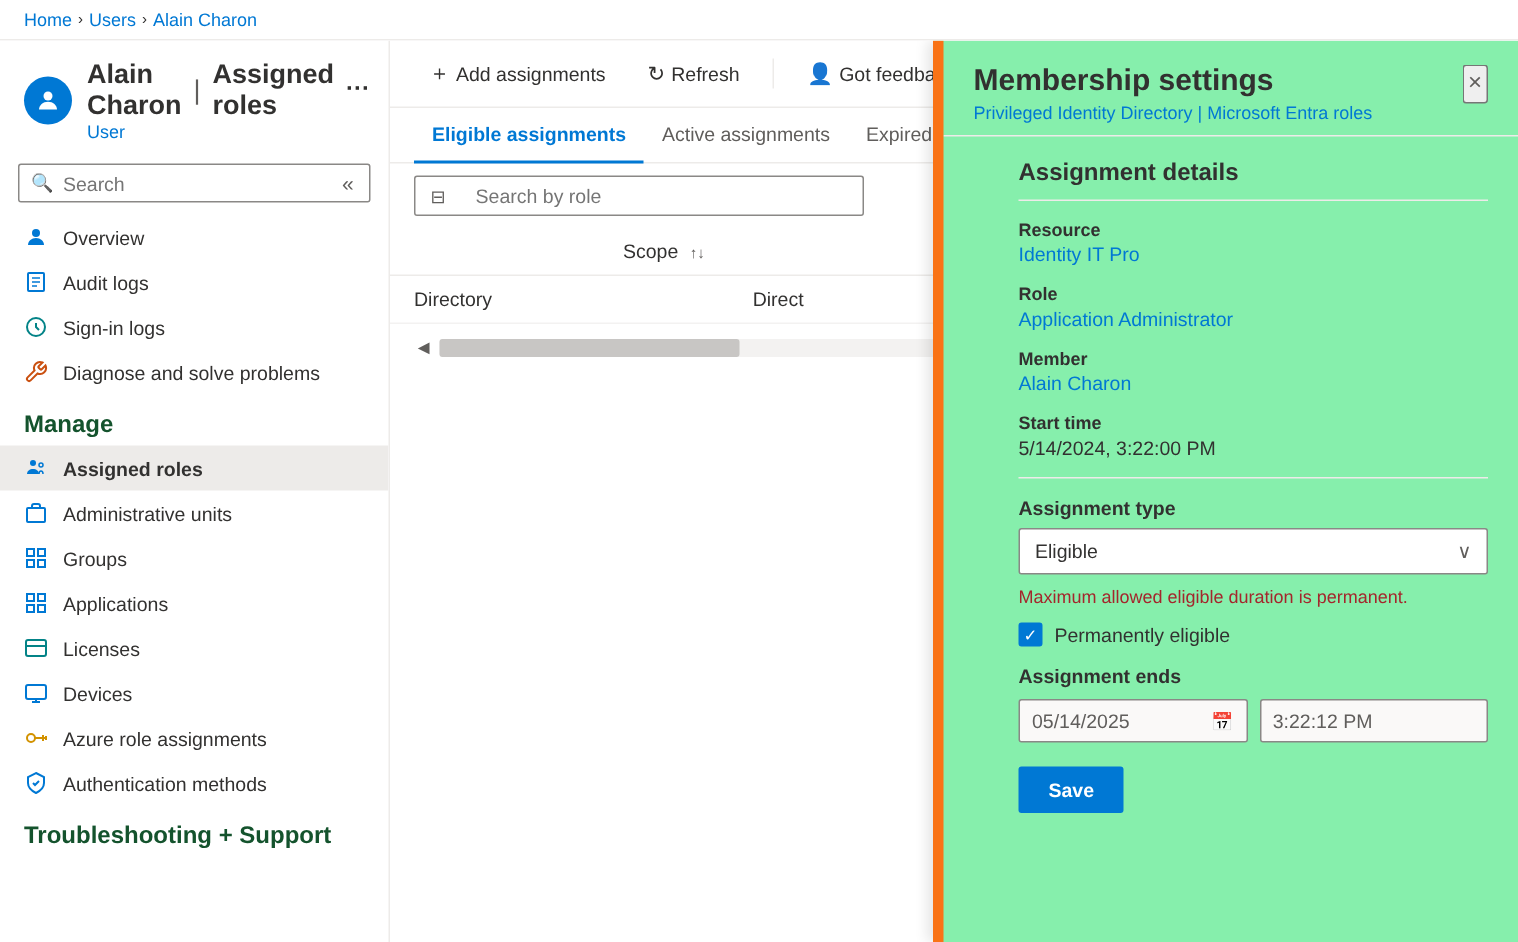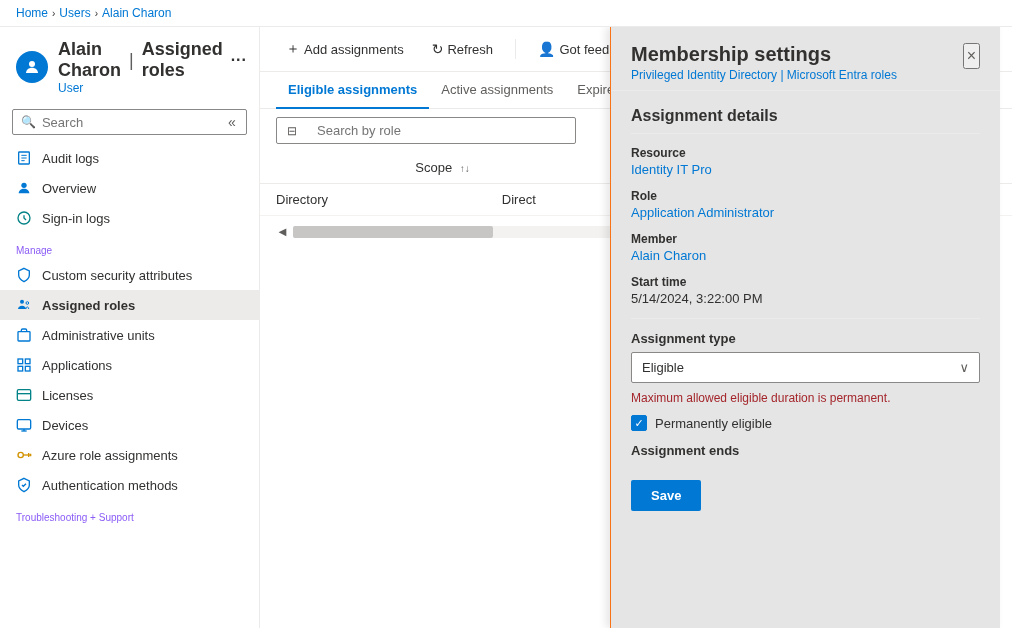--- a/index.html
+++ b/index.html
@@ -27,21 +27,21 @@
     .sidebar-search { padding: 6px 12px 8px; }
     .search-box { display: flex; align-items: center; border: 1px solid #8a8886; border-radius: 2px; padding: 4px 8px; gap: 6px; background: #fff; }
     .search-box input { border: none; outline: none; font-size: 13px; flex: 1; color: #323130; }
     .search-icon { color: #605e5c; font-size: 12px; }
     .collapse-btn { color: #605e5c; cursor: pointer; font-size: 14px; padding: 0 4px; }
 
     .sidebar-nav { display: flex; flex-direction: column; flex: 1; padding-bottom: 8px; }
     .nav-item { display: flex; align-items: center; gap: 10px; padding: 7px 16px; cursor: pointer; color: #323130; font-size: 13px; }
     .nav-item.active { background: #edebe9; font-weight: 600; }
     .nav-icon { width: 16px; height: 16px; display: flex; align-items: center; justify-content: center; flex-shrink: 0; }
-    .nav-section-label { padding: 12px 16px 4px; font-size: 10px; font-weight: 400; color: #8b5cf6; }
+    .nav-section-label { padding: 12px 16px 4px; font-size: 16px; font-weight: 700; color: #14532d; }
 
     
     .content-area { flex: 1; display: flex; flex-direction: column; overflow: hidden; background: #fff; position: relative; }
 
     
     .toolbar { display: flex; align-items: center; padding: 8px 16px; gap: 8px; border-bottom: 1px solid #edebe9; }
     .toolbar-btn { display: flex; align-items: center; gap: 4px; padding: 5px 10px; cursor: pointer; color: #323130; font-size: 13px; background: none; border: none; border-radius: 2px; }
     .toolbar-btn .icon { font-size: 14px; }
     .toolbar-divider { width: 1px; height: 20px; background: #edebe9; margin: 0 4px; }
 
@@ -60,28 +60,28 @@
     thead tr { border-bottom: 1px solid #edebe9; }
     th { padding: 8px 16px; text-align: right; font-weight: 400; font-size: 13px; color: #323130; cursor: pointer; white-space: nowrap; }
     th .sort-icon { font-size: 10px; color: #605e5c; margin-left: 4px; }
     td { padding: 8px 16px; font-size: 13px; color: #323130; border-bottom: 1px solid #f3f2f1; }
 
     
     .scroll-track { height: 12px; background: #f3f2f1; position: relative; margin: 0 16px; border-radius: 2px; }
     .scroll-thumb { height: 12px; width: 200px; background: #c8c6c4; border-radius: 2px; position: absolute; left: 0; }
 
     
-    .panel-overlay { position: absolute; top: 0; right: 12px; width: 390px; height: 100%; background: #e5e5e5; border-left: 1px solid #f97316; display: flex; flex-direction: column; overflow-y: auto; z-index: 10; box-shadow: -4px 0 8px rgba(0,0,0,0.1); }
+    .panel-overlay { position: absolute; top: 0; right: 0; width: 390px; height: 100%; background: #86efac; border-left: 7px solid #f97316; display: flex; flex-direction: column; overflow-y: auto; z-index: 10; box-shadow: -4px 0 8px rgba(0,0,0,0.1); }
     .panel-header { display: flex; justify-content: space-between; align-items: flex-start; padding: 16px 20px 8px; border-bottom: 1px solid #edebe9; }
     .panel-title-group { flex: 1; }
     .panel-title { font-size: 20px; font-weight: 600; color: #323130; }
     .panel-subtitle { font-size: 12px; color: #0078d4; margin-top: 2px; }
     .panel-close { cursor: pointer; color: #605e5c; font-size: 16px; padding: 2px; }
 
-    .panel-body { padding: 16px 20px; flex: 1; }
+    .panel-body { padding: 16px 20px; flex: 1; margin-left: 30px; }
     .panel-section-title { font-size: 16px; font-weight: 600; color: #323130; margin-bottom: 12px; padding-bottom: 8px; border-bottom: 1px solid #edebe9; }
     .detail-row { margin-bottom: 12px; }
     .detail-label { font-size: 12px; font-weight: 600; color: #323130; margin-bottom: 2px; }
     .detail-value { font-size: 13px; color: #0078d4; }
     .detail-value.dark { color: #323130; }
     .detail-divider { border: none; border-top: 1px solid #edebe9; margin: 12px 0; }
 
     .form-label { font-size: 13px; font-weight: 600; color: #323130; margin-bottom: 6px; display: block; }
     .select-box { width: 100%; border: 1px solid #8a8886; border-radius: 2px; padding: 7px 10px; font-size: 13px; display: flex; align-items: center; justify-content: space-between; cursor: pointer; background: #fff; }
     .select-chevron { color: #605e5c; }
@@ -144,77 +144,88 @@
           <input type="text" placeholder="Search" style="">
           <span class="collapse-btn">«</span>
         </div>
       </div>
 
       <div class="sidebar-nav">
 
         <div class="nav-item">
           <div class="nav-icon icon-blue">
             <svg width="16" height="16" viewBox="0 0 24 24" fill="currentColor">
+                <circle cx="12" cy="8" r="4"></circle>
+                <path d="M4 20c0-4 3.6-7 8-7s8 3 8 7"></path>
+              </svg>
+          </div>
+          <span>Overview</span>
+        </div>
+        <div class="nav-item">
+          <div class="nav-icon icon-blue">
+            <svg width="16" height="16" viewBox="0 0 24 24" fill="currentColor">
                 <rect x="4" y="3" width="16" height="18" rx="1" fill="none" stroke="currentColor" stroke-width="2"></rect>
                 <line x1="8" y1="8" x2="16" y2="8" stroke="currentColor" stroke-width="1.5"></line>
                 <line x1="8" y1="12" x2="16" y2="12" stroke="currentColor" stroke-width="1.5"></line>
                 <line x1="8" y1="16" x2="13" y2="16" stroke="currentColor" stroke-width="1.5"></line>
               </svg>
           </div>
           <span>Audit logs</span>
         </div>
         <div class="nav-item">
-          <div class="nav-icon icon-blue">
-            <svg width="16" height="16" viewBox="0 0 24 24" fill="currentColor">
-                <circle cx="12" cy="8" r="4"></circle>
-                <path d="M4 20c0-4 3.6-7 8-7s8 3 8 7"></path>
-              </svg>
-          </div>
-          <span>Overview</span>
-        </div>
-        <div class="nav-item">
           <div class="nav-icon icon-teal">
             <svg width="16" height="16" viewBox="0 0 24 24" fill="none" stroke="currentColor" stroke-width="2">
                 <circle cx="12" cy="12" r="9"></circle>
                 <path d="M12 8v4l3 3"></path>
               </svg>
           </div>
           <span>Sign-in logs</span>
         </div>
+        <div class="nav-item">
+          <div class="nav-icon icon-orange">
+            <svg width="16" height="16" viewBox="0 0 24 24" fill="none" stroke="currentColor" stroke-width="2">
+                <path d="M14.7 6.3a1 1 0 000 1.4l1.6 1.6a1 1 0 001.4 0l3.77-3.77a6 6 0 01-7.94 7.94l-6.91 6.91a2.12 2.12 0 01-3-3l6.91-6.91a6 6 0 017.94-7.94l-3.76 3.76z"></path>
+              </svg>
+          </div>
+          <span>Diagnose and solve problems</span>
+        </div>
 
         <div class="nav-section-label">Manage</div>
 
-        <div class="nav-item">
-          <div class="nav-icon icon-blue">
-            <svg width="16" height="16" viewBox="0 0 24 24" fill="none" stroke="#0078d4" stroke-width="2">
-                <path d="M12 2l8 4v6c0 5-4 8-8 10C8 20 4 17 4 12V6l8-4z"></path>
-              </svg>
-          </div>
-          <span>Custom security attributes</span>
-        </div>
         <div class="nav-item active">
           <div class="nav-icon icon-blue">
             <svg width="16" height="16" viewBox="0 0 24 24" fill="currentColor">
                 <circle cx="9" cy="7" r="3"></circle>
                 <path d="M3 18c0-3 2.7-5 6-5s6 2 6 5"></path>
                 <circle cx="17" cy="9" r="2" fill="none" stroke="currentColor" stroke-width="1.5"></circle>
                 <path d="M15 18c0-2 .9-3 2-3s2 1 2 3" fill="none" stroke="currentColor" stroke-width="1.5"></path>
               </svg>
           </div>
           <span>Assigned roles</span>
         </div>
         <div class="nav-item">
           <div class="nav-icon icon-blue">
             <svg width="16" height="16" viewBox="0 0 24 24" fill="none" stroke="#0078d4" stroke-width="2">
                 <rect x="3" y="7" width="18" height="14" rx="1"></rect>
                 <path d="M8 7V5a2 2 0 012-2h4a2 2 0 012 2v2"></path>
                 <line x1="12" y1="12" x2="12" y2="12.01" stroke-width="3"></line>
               </svg>
           </div>
           <span>Administrative units</span>
+        </div>
+        <div class="nav-item">
+          <div class="nav-icon">
+            <svg width="16" height="16" viewBox="0 0 24 24" fill="none" stroke="#0078d4" stroke-width="2">
+                <rect x="3" y="3" width="7" height="7"></rect>
+                <rect x="14" y="3" width="7" height="7"></rect>
+                <rect x="3" y="14" width="7" height="7"></rect>
+                <rect x="14" y="14" width="7" height="7"></rect>
+              </svg>
+          </div>
+          <span>Groups</span>
         </div>
         <div class="nav-item">
           <div class="nav-icon icon-blue">
             <svg width="16" height="16" viewBox="0 0 24 24" fill="none" stroke="#0078d4" stroke-width="2">
                 <rect x="3" y="3" width="7" height="7"></rect>
                 <rect x="14" y="3" width="7" height="7"></rect>
                 <rect x="3" y="14" width="7" height="7"></rect>
                 <rect x="14" y="14" width="7" height="7"></rect>
               </svg>
           </div>
@@ -381,20 +392,29 @@
 
           <div class="checkbox-row">
             <div class="checkbox-box">
               <span class="checkbox-check">✓</span>
             </div>
             <span class="checkbox-label">Permanently eligible</span>
           </div>
 
           <div style="margin-top: 12px;">
             <label class="form-label">Assignment ends</label>
+            <div class="date-row">
+              <div class="date-input">
+                <span>05/14/2025</span>
+                <span class="date-icon">📅</span>
+              </div>
+              <div class="date-input">
+                <span>3:22:12 PM</span>
+              </div>
+            </div>
           </div>
 
           <button class="save-btn">Save</button>
         </div>
       </div>
     </div>
   </div>
 </div>
 
 </body></html>

